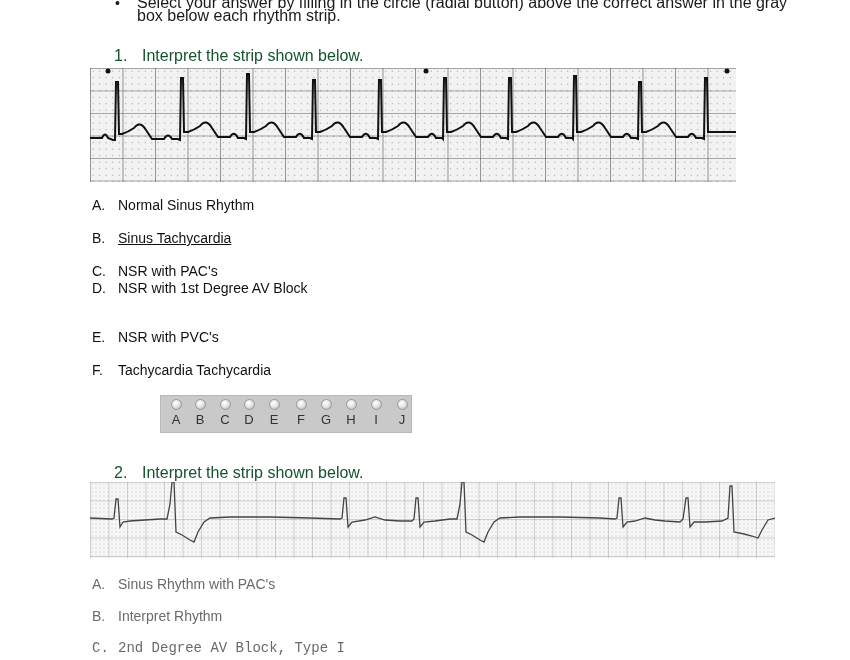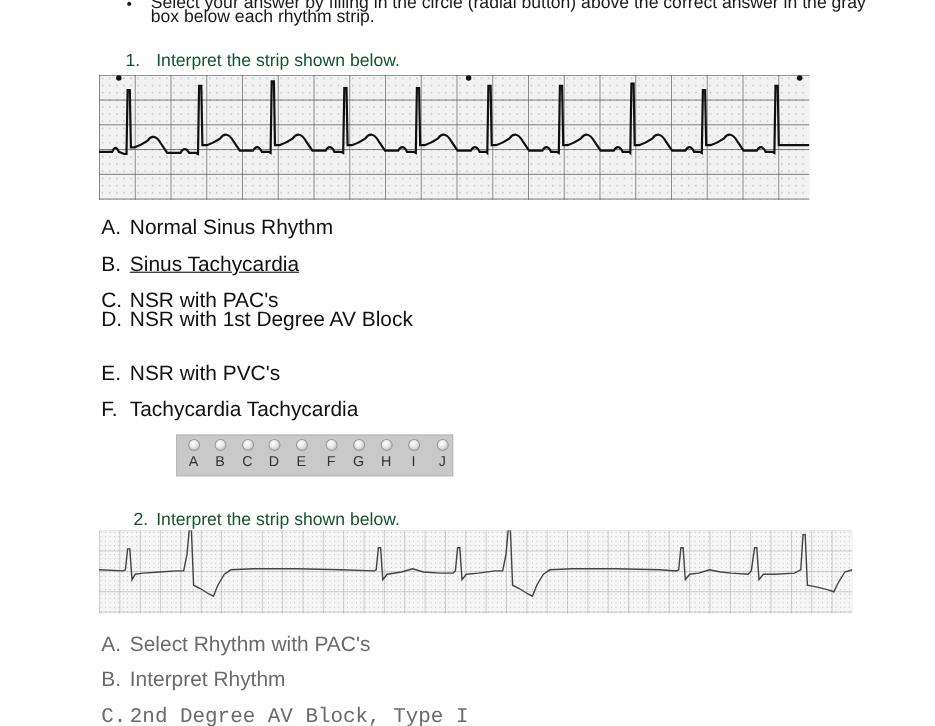--- a/index.html
+++ b/index.html
@@ -7,21 +7,21 @@
     width: 850px; height: 660px; position: relative; overflow: hidden;
     font-family: "Liberation Sans", sans-serif; color: #111111;
   }
   .abs { position: absolute; }
   .instr { left: 115px; top: -6px; font-size: 16px; line-height: 18px; color: #1a1a1a; }
   .instr .bullet { position: absolute; left: 0; top: 0; font-size: 14px; }
   .instr .txt { position: absolute; left: 22px; top: 0; width: 680px; white-space: nowrap; }
   .instr .txt2 { position: absolute; left: 22px; top: 13px; white-space: nowrap; }
   .qtitle { font-size: 16px; color: #14532d; white-space: nowrap; }
   .qtitle .num { display: inline-block; width: 28px; }
-  .opt { left: 92px; font-size: 19px; white-space: nowrap; }
+  .opt { left: 92px; font-size: 14px; white-space: nowrap; }
   .opt .letter { display: inline-block; width: 26px; }
   .opt.grey { color: #6a6a6a; }
   .strip { background: #f8f8f8; overflow: hidden; }
   .strip svg { display: block; }
   .radio-box {
     left: 160px; top: 395px; width: 252px; height: 38px;
     background: #c9c9c9; border: 1px solid #b8b8b8; box-sizing: border-box;
   }
   .radio-item { position: absolute; top: 3px; width: 20px; text-align: center; }
   .radio-circle {
@@ -119,21 +119,21 @@
   <div class="radio-item" style="left:205px;">
     <div class="radio-circle"></div>
     <div class="radio-label">I</div>
   </div>
   <div class="radio-item" style="left:231px;">
     <div class="radio-circle"></div>
     <div class="radio-label">J</div>
   </div>
 </div>
 
-<div class="abs qtitle" style="left:114px; top:464px;text-align:center;">
+<div class="abs qtitle" style="left:114px; top:464px;">
   <span class="num">2.</span><span>Interpret the strip shown below.</span>
 </div>
 
 <div class="abs strip" style="left:90px; top:482px; width:685px; height:76px;">
   <svg width="685" height="76" viewBox="0 0 685 76">
     <defs>
       <pattern id="small2" width="4" height="4" patternUnits="userSpaceOnUse">
         <circle cx="2" cy="2" r="0.5" fill="#b0b0b0"></circle>
       </pattern>
       <pattern id="big2" width="18.5" height="18.5" patternUnits="userSpaceOnUse">
@@ -141,20 +141,20 @@
       </pattern>
     </defs>
     <rect width="685" height="76" fill="#f6f6f6"></rect>
     <rect width="685" height="76" fill="url(#small2)"></rect>
     <rect width="685" height="76" fill="url(#big2)"></rect>
     <path fill="none" stroke="#444" stroke-width="1.3" d="M0 36 L22 37 L24 36 L26 17 L28 17 L30 45 L33 40 L40 39 L55 38 L70 37 L77 37 L80 22 L82 0 L84 0 L86 50 L92 53 L100 58 L104 60 L108 50 L114 40 L120 36 L140 35 L180 35 L220 36 L250 37 L252 36 L254 16 L256 16 L258 45 L262 40 L275 38 L285 35 L295 38 L310 39 L322 39 L324 37 L326 16 L328 16 L330 45 L334 40 L345 39 L360 37 L367 37 L370 22 L372 0 L374 0 L376 50 L382 53 L390 58 L394 60 L398 50 L404 40 L410 36 L430 35 L470 35 L510 36 L525 37 L527 36 L529 16 L531 16 L533 45 L537 40 L545 39 L555 36 L565 38 L575 39 L590 40 L593 37 L596 16 L598 16 L600 45 L604 40 L615 40 L632 39 L638 36 L640 4 L642 4 L644 50 L654 52 L662 54 L668 56 L672 48 L678 38 L685 36"></path>
   </svg>
 </div>
 
 <div class="abs opt grey" style="top:576px;">
-  <span class="letter">A.</span><span>Select Rhythm with PAC's</span>
+  <span class="letter">A.</span><span>Sinus Rhythm with PAC's</span>
 </div>
 <div class="abs opt grey" style="top:608px;">
   <span class="letter">B.</span><span>Interpret Rhythm</span>
 </div>
 <div class="abs opt grey" style="top:640px;font-family:Liberation Mono, monospace;">
   <span class="letter">C.</span><span>2nd Degree AV Block, Type I</span>
 </div>
 
 </body></html>

